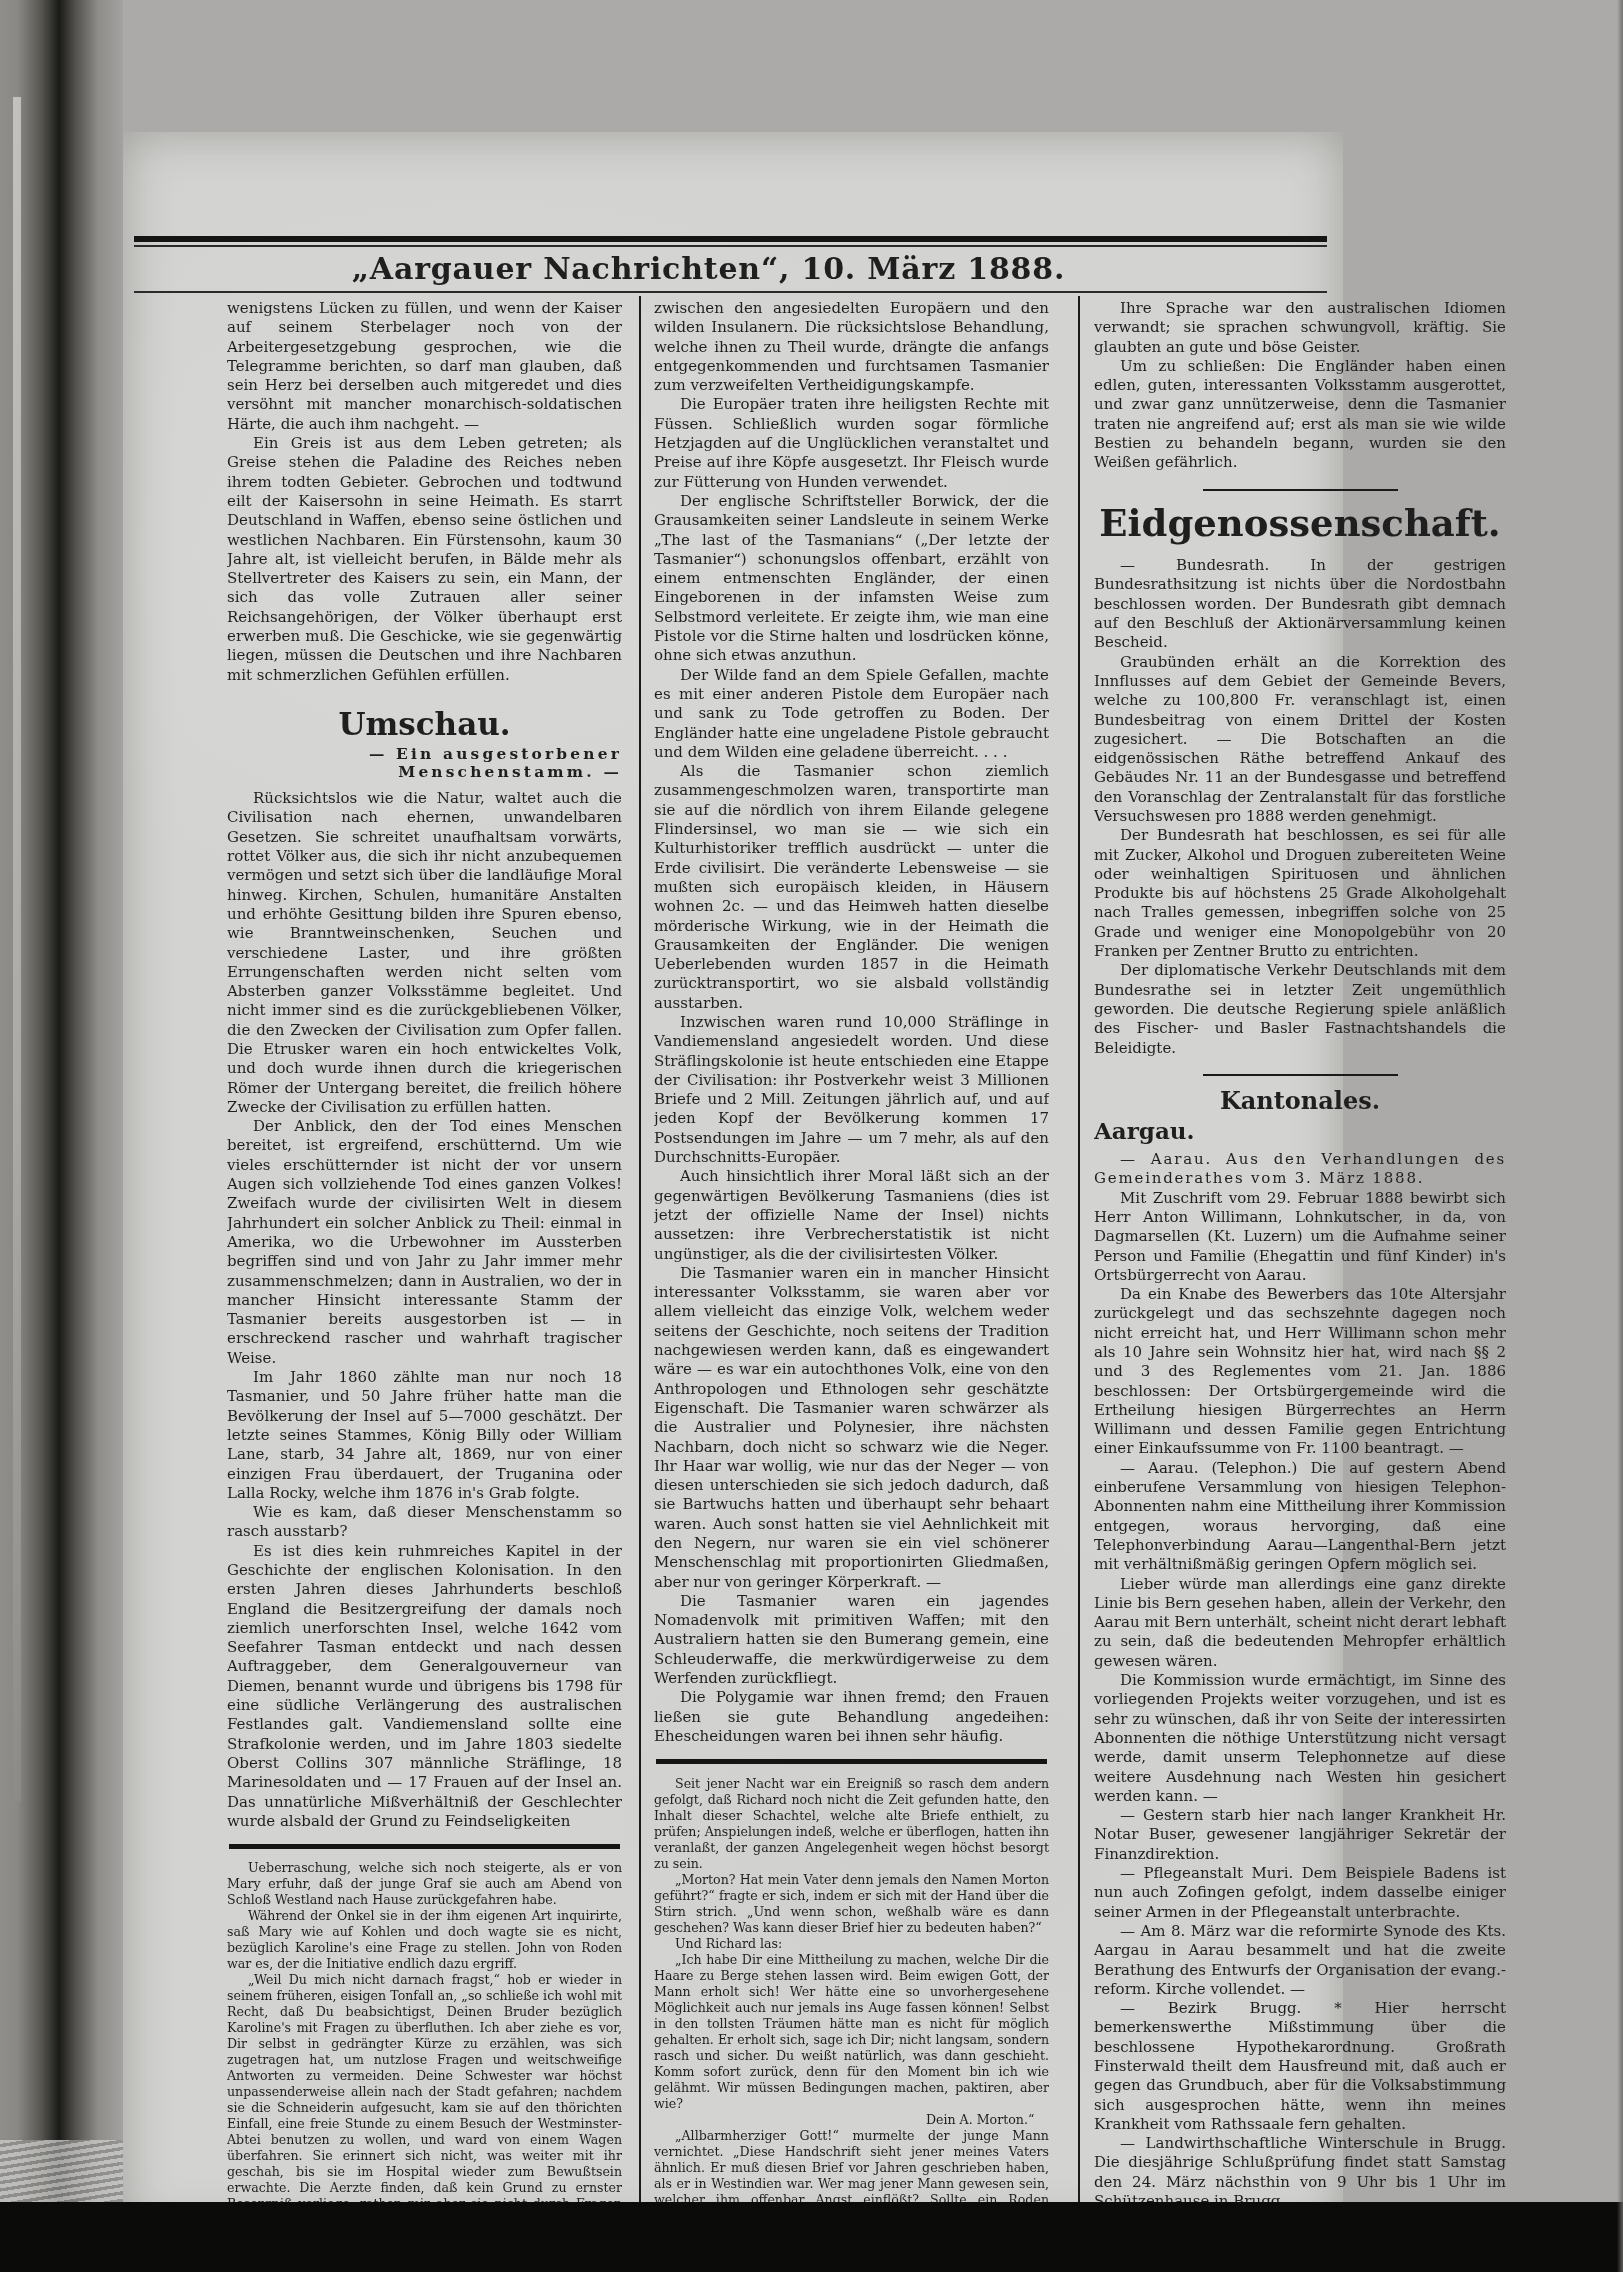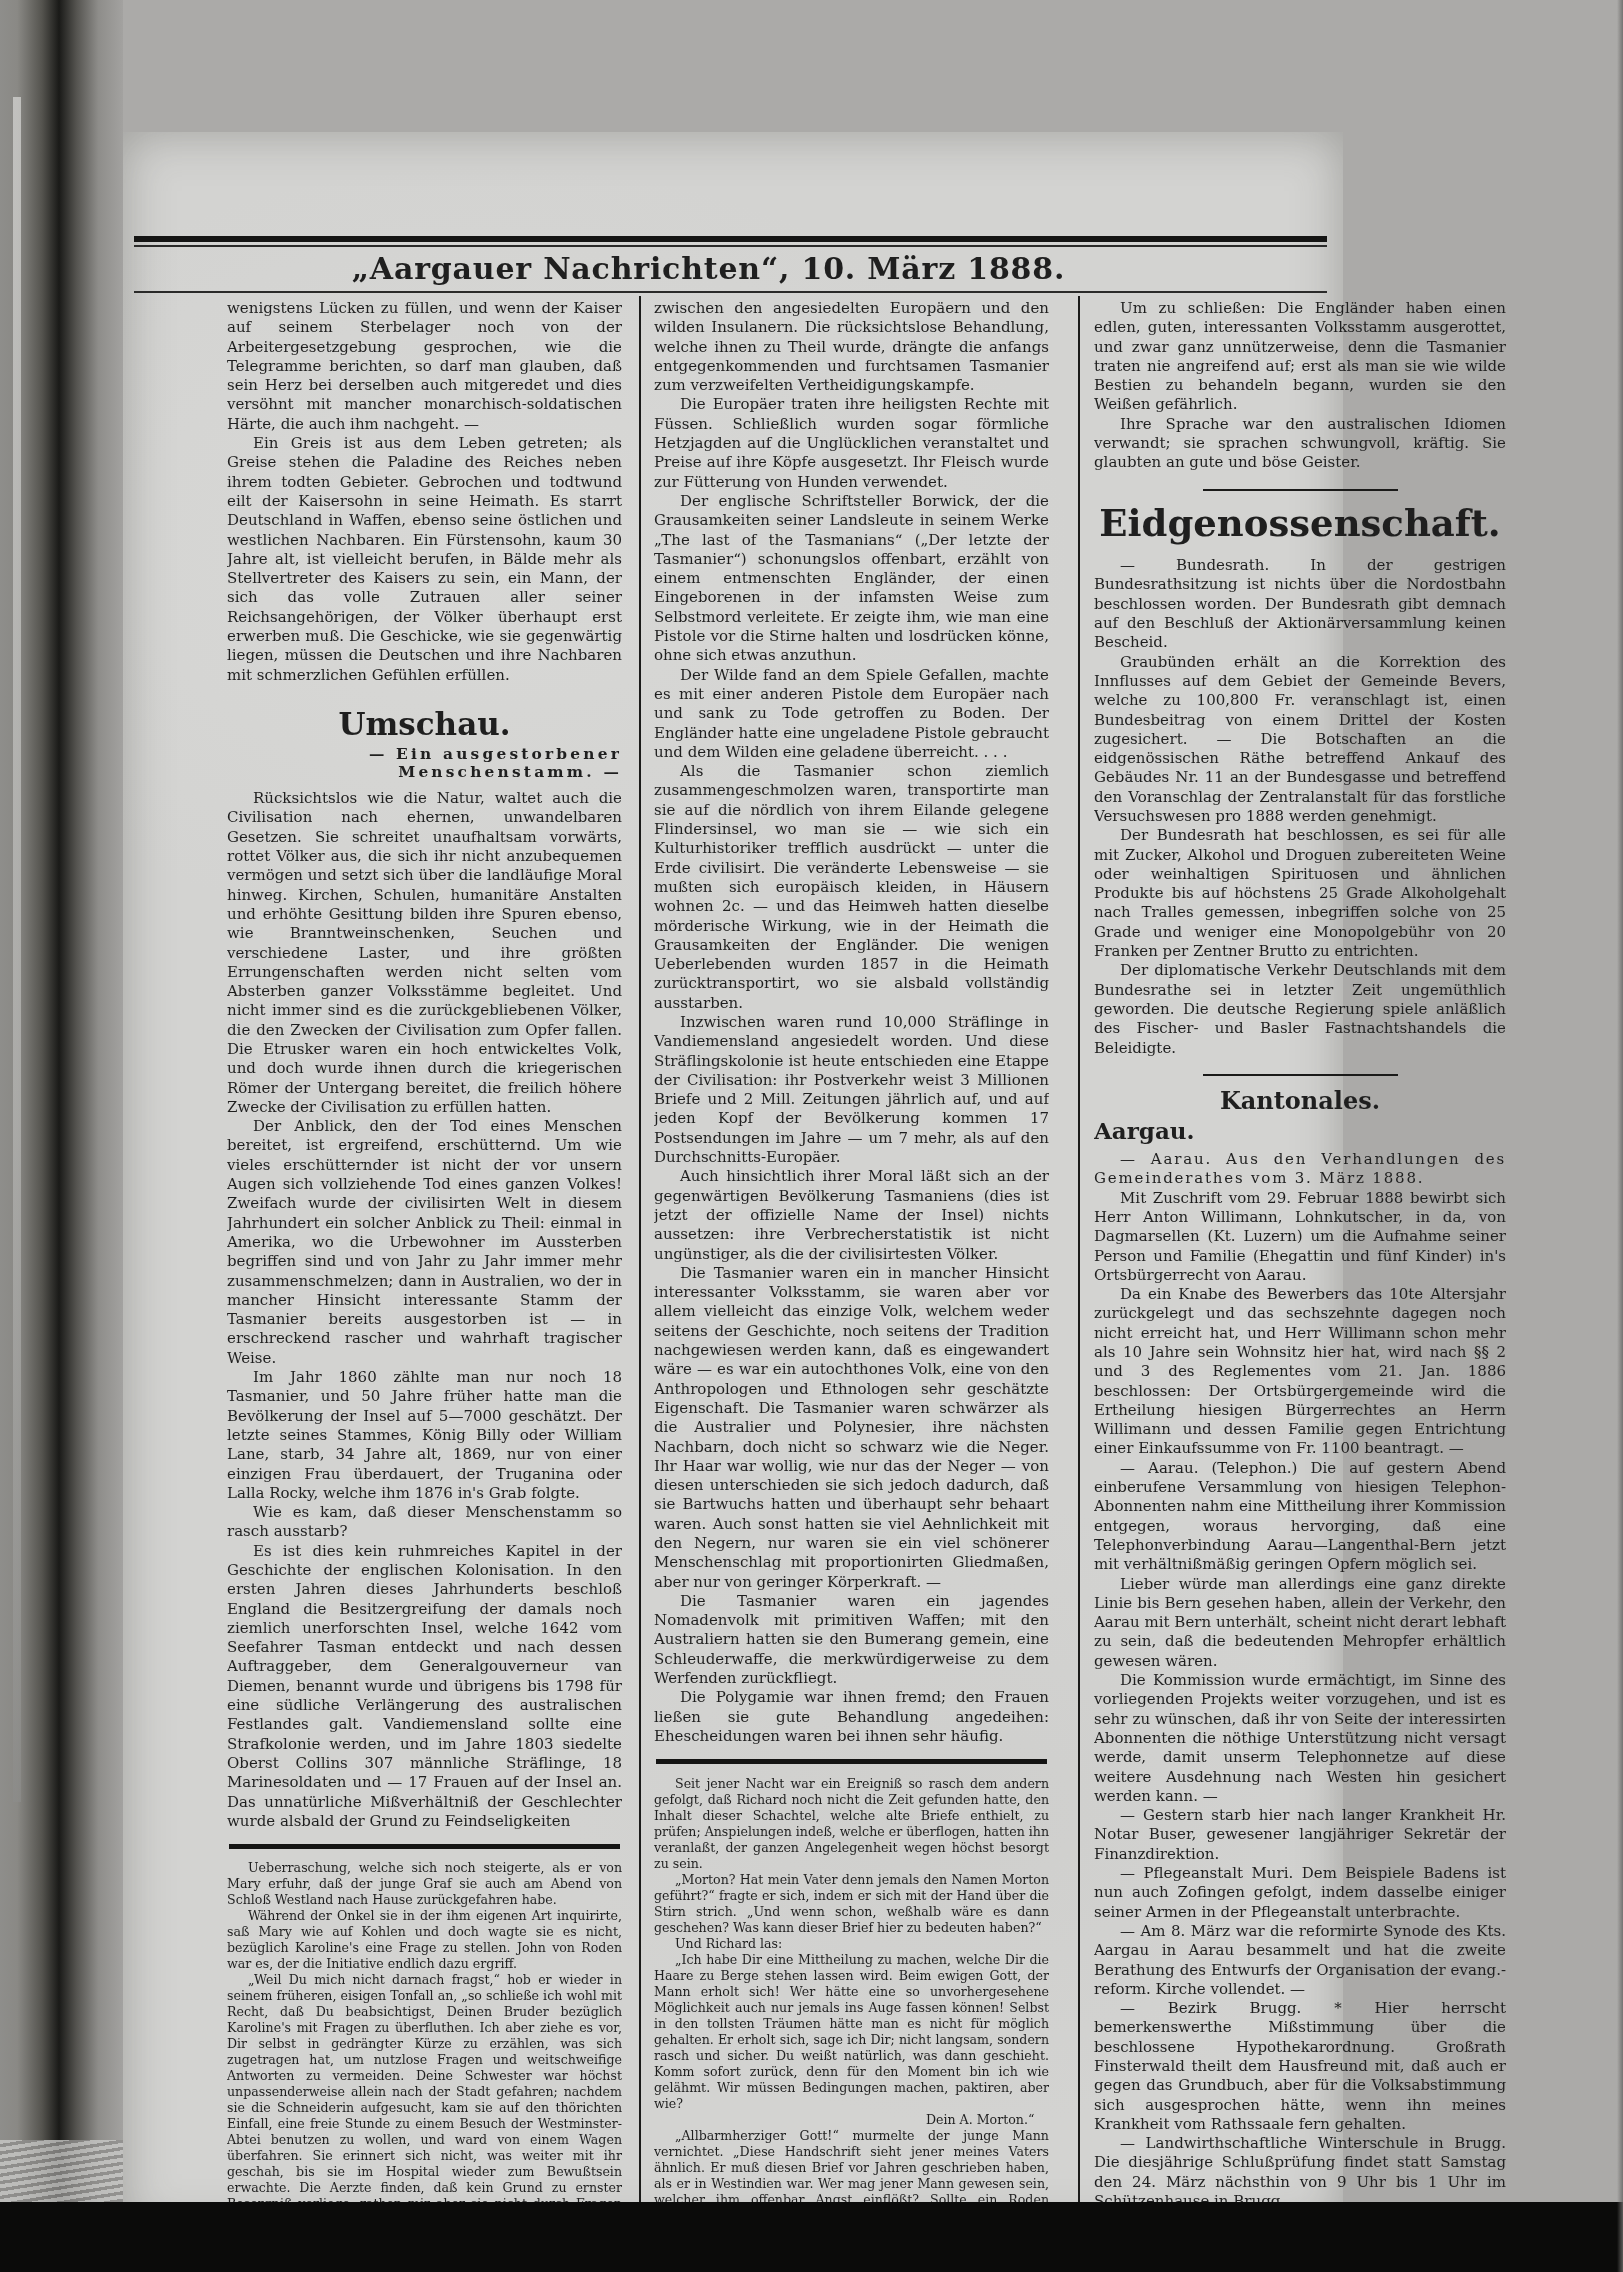--- a/index.html
+++ b/index.html
@@ -106,22 +106,22 @@
           <p class="para">„Morton? Hat mein Vater denn jemals den Namen Morton geführt?“ fragte er sich, indem er sich mit der Hand über die Stirn strich. „Und wenn schon, weßhalb wäre es dann geschehen? Was kann dieser Brief hier zu bedeuten haben?“</p>
           <p class="para">Und Richard las:</p>
           <p class="para">„Ich habe Dir eine Mittheilung zu machen, welche Dir die Haare zu Berge stehen lassen wird. Beim ewigen Gott, der Mann erholt sich! Wer hätte eine so unvorhergesehene Möglichkeit auch nur jemals ins Auge fassen können! Selbst in den tollsten Träumen hätte man es nicht für möglich gehalten. Er erholt sich, sage ich Dir; nicht langsam, sondern rasch und sicher. Du weißt natürlich, was dann geschieht. Komm sofort zurück, denn für den Moment bin ich wie gelähmt. Wir müssen Bedingungen machen, paktiren, aber wie?</p>
           <p class="para sig">Dein A. Morton.“</p>
           <p class="para">„Allbarmherziger Gott!“ murmelte der junge Mann vernichtet. „Diese Handschrift sieht jener meines Vaters ähnlich. Er muß diesen Brief vor Jahren geschrieben haben, als er in Westindien war. Wer mag jener Mann gewesen sein, welcher ihm offenbar Angst einflößt? Sollte ein Roden gezwungen sein, vor irgend einem Menschen auf Erden zu erbeben? Was mag er gefürchtet haben und an wen ist dieses räthselhafte Schreiben gerichtet?“</p>
         </div>
     </div>
 
     <div class="col col3">
       <div>
+          <p class="para">Ihre Sprache war den australischen Idiomen verwandt; sie sprachen schwungvoll, kräftig. Sie glaubten an gute und böse Geister.</p>
           <p class="para">Um zu schließen: Die Engländer haben einen edlen, guten, interessanten Volksstamm ausgerottet, und zwar ganz unnützerweise, denn die Tasmanier traten nie angreifend auf; erst als man sie wie wilde Bestien zu behandeln begann, wurden sie den Weißen gefährlich.</p>
-          <p class="para">Ihre Sprache war den australischen Idiomen verwandt; sie sprachen schwungvoll, kräftig. Sie glaubten an gute und böse Geister.</p>
         </div>
       <div class="short-rule"></div>
       <div class="h-big">Eidgenossenschaft.</div>
       <div>
           <p class="para">— Bundesrath. In der gestrigen Bundesrathsitzung ist nichts über die Nordostbahn beschlossen worden. Der Bundesrath gibt demnach auf den Beschluß der Aktionärversammlung keinen Bescheid.</p>
           <p class="para">Graubünden erhält an die Korrektion des Innflusses auf dem Gebiet der Gemeinde Bevers, welche zu 100,800 Fr. veranschlagt ist, einen Bundesbeitrag von einem Drittel der Kosten zugesichert. — Die Botschaften an die eidgenössischen Räthe betreffend Ankauf des Gebäudes Nr. 11 an der Bundesgasse und betreffend den Voranschlag der Zentralanstalt für das forstliche Versuchswesen pro 1888 werden genehmigt.</p>
           <p class="para">Der Bundesrath hat beschlossen, es sei für alle mit Zucker, Alkohol und Droguen zubereiteten Weine oder weinhaltigen Spirituosen und ähnlichen Produkte bis auf höchstens 25 Grade Alkoholgehalt nach Tralles gemessen, inbegriffen solche von 25 Grade und weniger eine Monopolgebühr von 20 Franken per Zentner Brutto zu entrichten.</p>
           <p class="para">Der diplomatische Verkehr Deutschlands mit dem Bundesrathe sei in letzter Zeit ungemüthlich geworden. Die deutsche Regierung spiele anläßlich des Fischer- und Basler Fastnachtshandels die Beleidigte.</p>
         </div>
       <div class="short-rule"></div>

